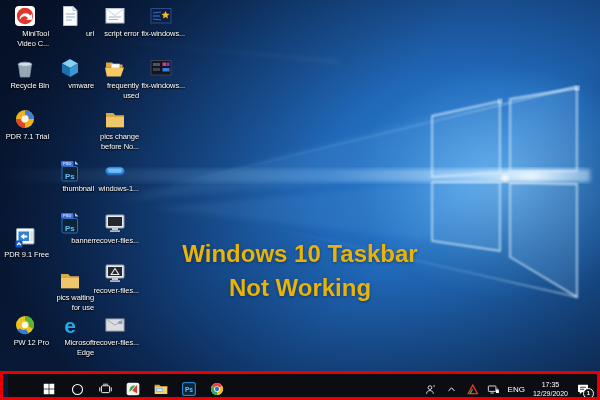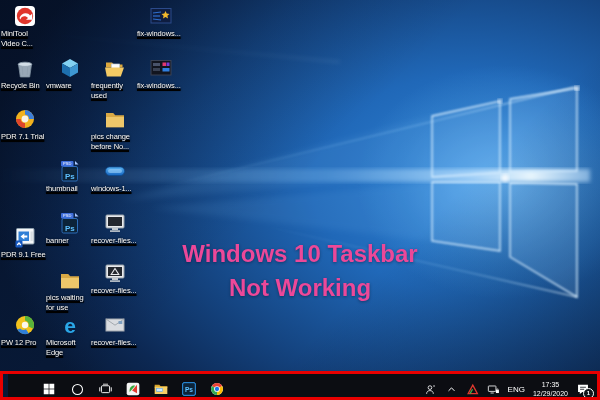--- a/index.html
+++ b/index.html
@@ -10,28 +10,28 @@
   .wallpaper{position:absolute;inset:0;
     background:
       radial-gradient(190px 150px at 505px 182px, rgba(125,198,252,.60), rgba(70,150,220,.30) 55%, rgba(70,150,220,0) 78%),
       radial-gradient(480px 340px at 78% 46%, #2f82d4 0%, #2068b8 32%, #14437f 62%, #0c2853 84%, #081a38 100%);}
   .wallpaper .shade{position:absolute;inset:0;
     background:linear-gradient(135deg, rgba(3,8,22,.55) 0%, rgba(3,8,22,.15) 30%, rgba(3,8,22,0) 48%),
                linear-gradient(315deg, rgba(3,8,22,.45) 0%, rgba(3,8,22,0) 35%);}
   .fx{position:absolute;inset:0;}
 
   
-  .dicon{position:absolute;width:48px;text-align:left;cursor:default;text-decoration:underline;}
+  .dicon{position:absolute;width:48px;text-align:right;cursor:default;}
   .dicon .ig{width:24px;height:24px;margin:0 auto;}
   .dicon .ig svg{width:24px;height:24px;display:block;}
   .dlabel{margin-top:1px;font-size:7.5px;letter-spacing:-.1px;color:#fff;line-height:1.3;
           white-space:pre-line;text-shadow:0 1px 1px #000,0 0 2px rgba(0,0,0,.9);}
 
   
-  .heading{position:absolute;left:0;right:0;top:237px;text-align:center;color:#ec4899;
+  .heading{position:absolute;left:0;right:0;top:237px;text-align:center;color:#eab308;
            font-size:24px;font-weight:bold;line-height:34px;white-space:pre-line;
            text-shadow:0 1px 3px rgba(0,20,40,.45);}
 
   
   .taskbar{position:absolute;left:8px;right:0;top:374px;height:30px;background:#0c0d12;
            display:flex;align-items:center;}
   .tb-apps{display:flex;align-items:center;padding-left:27px;}
   .tb-btn{width:28px;height:23px;display:flex;align-items:center;justify-content:center;}
   .tb-btn svg{width:15px;height:15px;display:block;}
   .tray{margin-left:auto;display:flex;align-items:center;gap:8px;padding-right:10px;}
@@ -320,20 +320,28 @@
   </div>
   <div class="dicon" style="left:1px;top:313px">
     <div class="ig">
         <svg>
           <use href="#i-pw-swirl"></use>
         </svg>
       </div>
     <div class="dlabel">PW 12 Pro</div>
   </div>
 
+  <div class="dicon" style="left:46px;top:4px">
+    <div class="ig">
+        <svg>
+          <use href="#i-doc"></use>
+        </svg>
+      </div>
+    <div class="dlabel">url</div>
+  </div>
   <div class="dicon" style="left:46px;top:56px">
     <div class="ig">
         <svg>
           <use href="#i-cube"></use>
         </svg>
       </div>
     <div class="dlabel">vmware</div>
   </div>
   <div class="dicon" style="left:46px;top:211px">
     <div class="ig">
@@ -363,20 +371,28 @@
   <div class="dicon" style="left:46px;top:313px">
     <div class="ig">
         <svg>
           <use href="#i-edge"></use>
         </svg>
       </div>
     <div class="dlabel">Microsoft
 Edge</div>
   </div>
 
+  <div class="dicon" style="left:91px;top:4px">
+    <div class="ig">
+        <svg>
+          <use href="#i-letter"></use>
+        </svg>
+      </div>
+    <div class="dlabel">script error</div>
+  </div>
   <div class="dicon" style="left:91px;top:56px">
     <div class="ig">
         <svg>
           <use href="#i-folder-open"></use>
         </svg>
       </div>
     <div class="dlabel">frequently
 used</div>
   </div>
   <div class="dicon" style="left:91px;top:107px">

